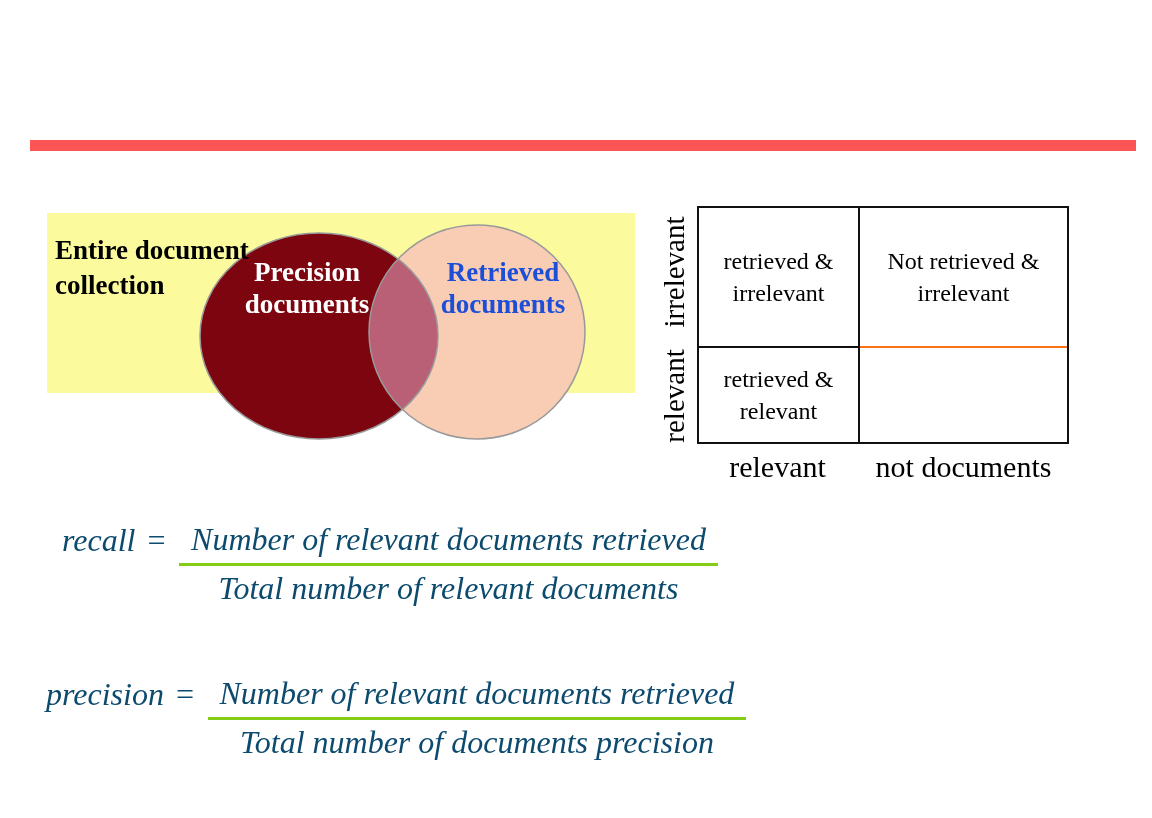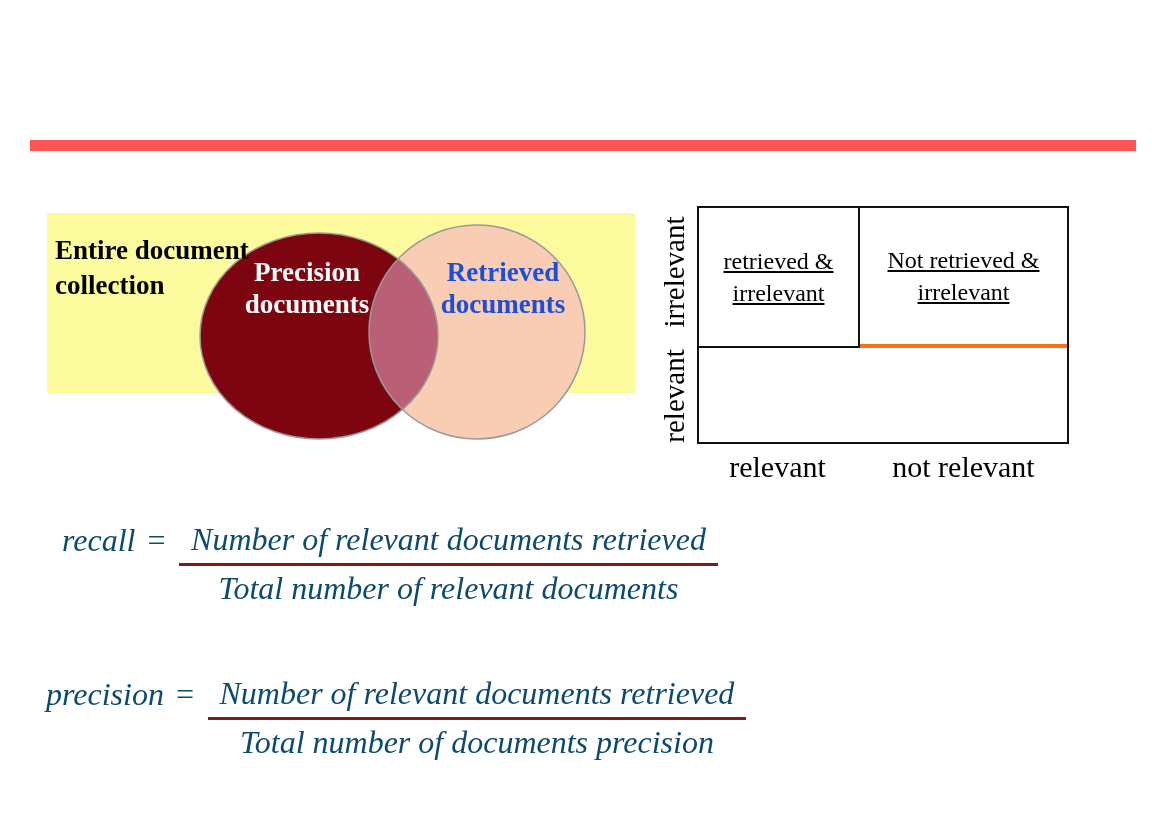--- a/index.html
+++ b/index.html
@@ -41,29 +41,28 @@
   .retrieved-label{left:361px;top:44px;width:190px;text-align:center;color:#1d4ed8;}
   
   .ctable{
     position:absolute;left:697px;top:206px;width:372px;height:238px;
     display:grid;
     grid-template-columns:161px 1fr;
     grid-template-rows:140px 1fr;
     border:2px solid #111;
     box-sizing:border-box;
     background:#fff;
-    text-decoration:underline;
   }
   .ctable .cell{
     display:flex;align-items:center;justify-content:center;
     text-align:center;font-size:24px;line-height:1.35;
     padding:0 12px;box-sizing:border-box;
   }
   .ctable .cell.c00{border-right:2px solid #111;border-bottom:2px solid #111;}
-  .ctable .cell.c01{border-bottom:4px solid #f97316;}
+  .ctable .cell.c01{border-bottom:2px solid #f97316;}
   .ctable .cell.c10{border-right:2px solid #111;}
   .row-label{
     position:absolute;width:160px;height:32px;
     text-align:center;font-size:29px;line-height:32px;
     transform:rotate(-90deg);
   }
   .row-label.irrelevant{left:594px;top:256px;}
   .row-label.relevant{left:594px;top:380px;}
   .col-label{
     position:absolute;top:450px;text-align:center;font-size:30px;
@@ -74,21 +73,21 @@
   .formula{
     position:absolute;display:flex;
     font-style:italic;font-size:32px;color:#0c4a6e;white-space:nowrap;
   }
   .formula.recall{left:62px;top:522px;}
   .formula.precision{left:46px;top:676px;}
   .formula .lhs{margin-right:10px;}
   .formula .equals{margin-right:12px;font-style:italic;}
   .fraction{display:inline-block;text-align:center;font-style:italic;}
   .frac-top{display:block;padding:0 12px 5px 12px;line-height:1.12;}
-  .frac-bottom{display:block;border-top:3px solid #7f1d1d;padding:5px 12px 0 12px;line-height:1.12;}
+  .frac-bottom{display:block;border-top:3px solid #84cc16;padding:5px 12px 0 12px;line-height:1.12;}
 </style>
 </head>
 <body>
 
 <div class="slide">
 
 
   <div class="divider"></div>
 
   <div class="venn-box">
@@ -108,24 +107,25 @@
     <div class="venn-label relevant-label">Precision documents</div>
     <div class="venn-label retrieved-label">Retrieved documents</div>
   </div>
 
   <div class="row-label irrelevant">irrelevant</div>
   <div class="row-label relevant">relevant</div>
 
   <div class="ctable">
     <div class="cell c00">retrieved &amp; irrelevant</div>
     <div class="cell c01">Not retrieved &amp; irrelevant</div>
+    <div class="cell c10">retrieved &amp; relevant</div>
   </div>
 
   <div class="col-label retrieved">relevant</div>
-  <div class="col-label not-retrieved">not relevant</div>
+  <div class="col-label not-retrieved">not documents</div>
 
   <div class="formula recall">
     <span class="lhs">recall</span>
     <span class="equals">=</span>
     <span class="fraction">
       <span class="frac-top">Number of relevant documents retrieved</span>
       <span class="frac-bottom">Total number of relevant documents</span>
     </span>
   </div>
 

